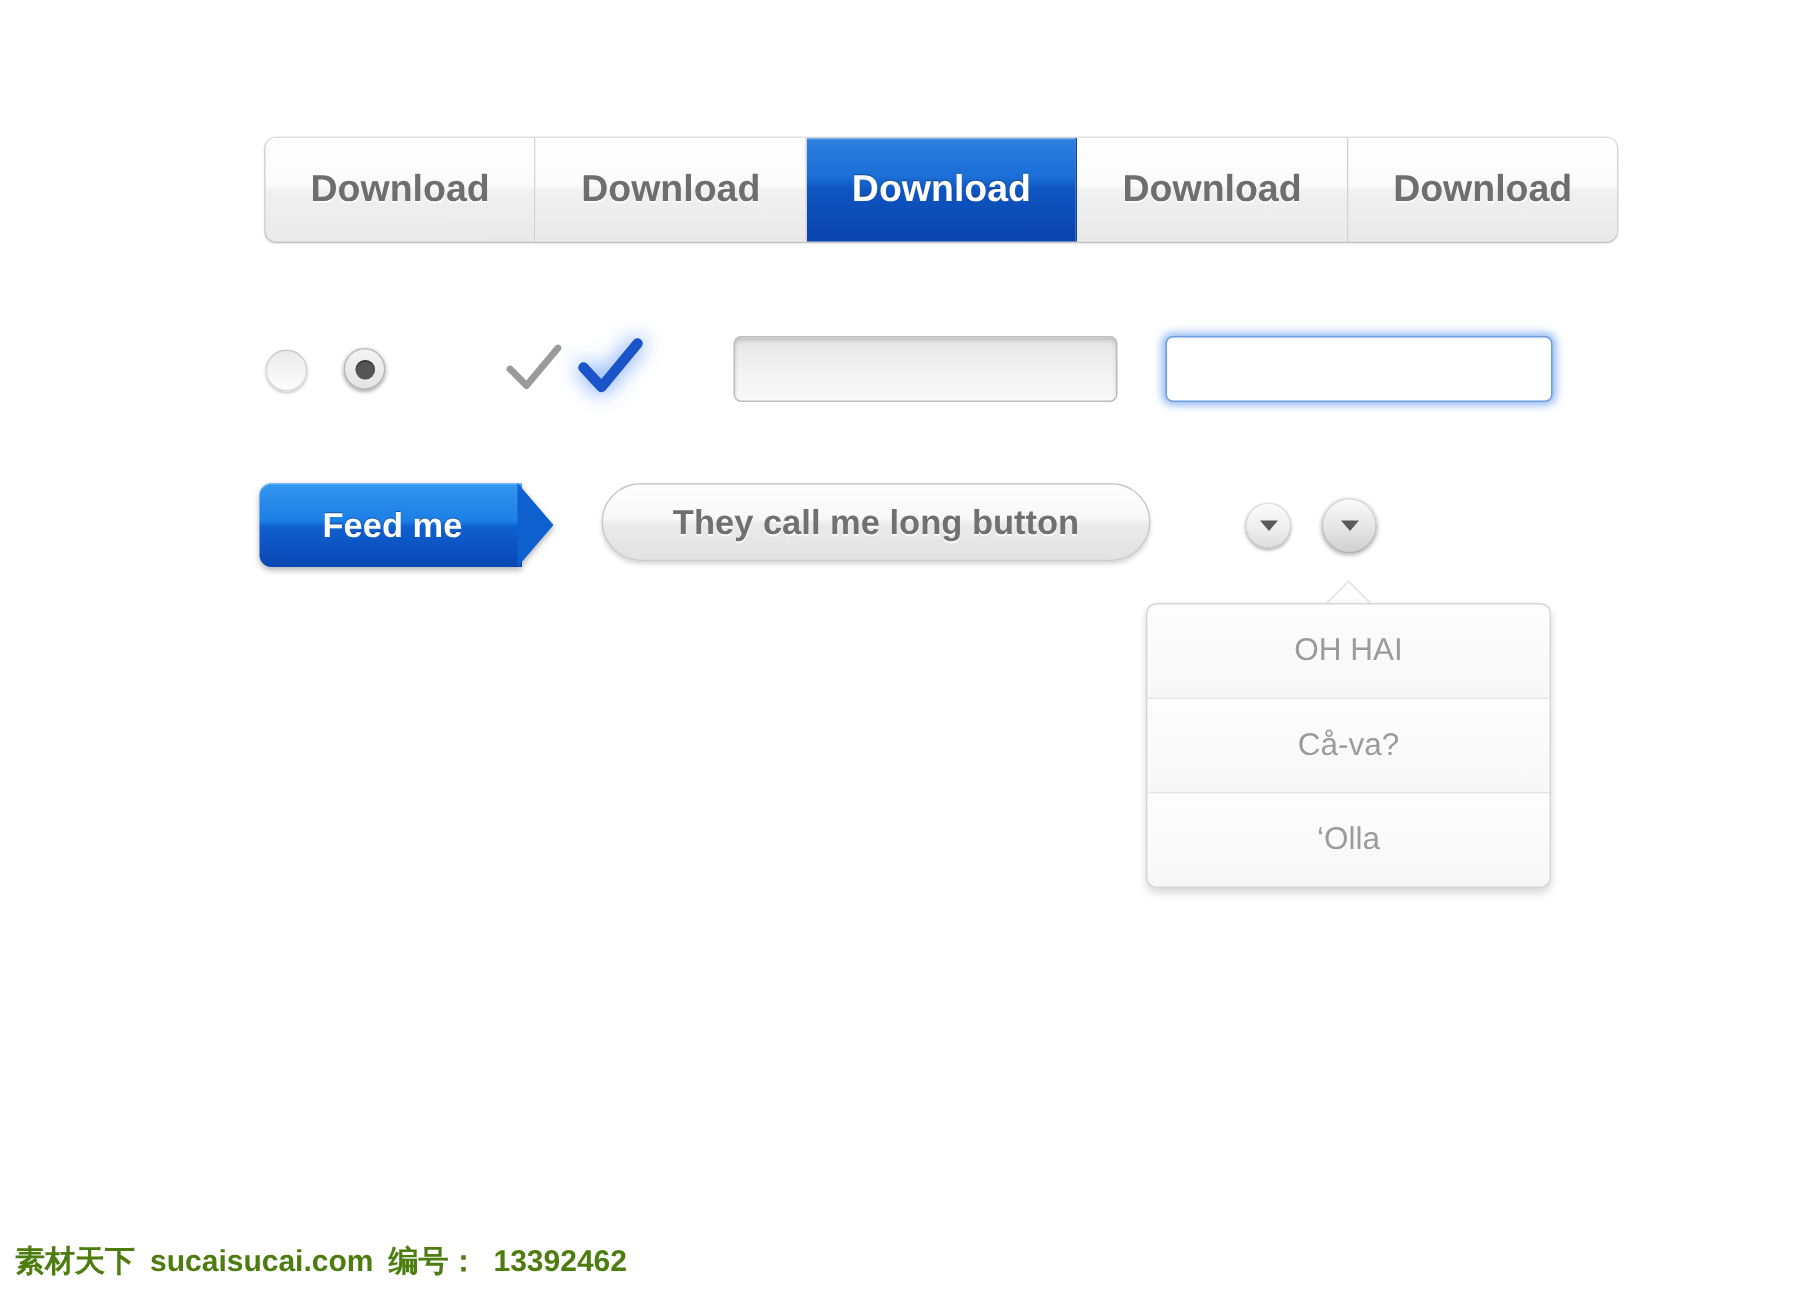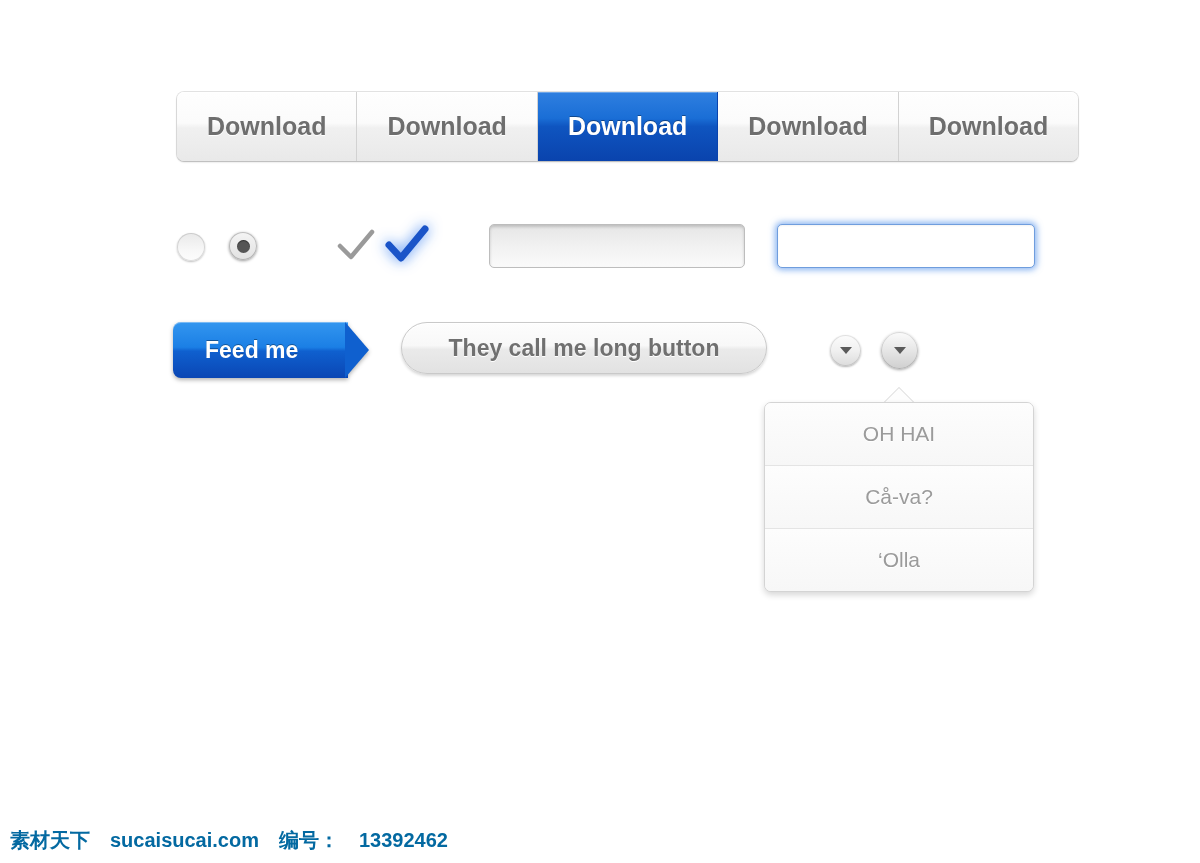--- a/index.html
+++ b/index.html
@@ -133,21 +133,21 @@
     filter: drop-shadow(0 2px 2px rgba(0,0,0,0.30));
     cursor: pointer;
   }
   .feed-btn {
     position: relative;
     width: 175px;
     height: 56px;
     box-sizing: border-box;
     display: flex;
     align-items: center;
-    padding-left: 32px;
+    padding-left: 42px;
     font-size: 23px;
     font-weight: bold;
     color: #ffffff;
     text-shadow: 0 -1px 0 rgba(0,0,0,0.35);
     background: linear-gradient(to bottom, #3396ef 0%, #1b7fe5 45%, #0f60cf 52%, #0a46b4 100%);
     border-radius: 8px 0 0 8px;
     box-shadow: inset 0 1px 0 rgba(255,255,255,0.35);
     user-select: none;
   }
   .feed-arrow {
@@ -250,24 +250,24 @@
     border-bottom: 1px solid #e0890c;
   }
 
   
   .watermark {
     position: absolute;
     left: 10px;
     top: 827px;
     display: flex;
     align-items: baseline;
-    gap: 20px;
+    gap: 10px;
     font-size: 20px;
     font-weight: bold;
-    color: #0369a1;
+    color: #4d7c0f;
     white-space: nowrap;
   }
 </style>
 </head>
 <body>
 
 <div class="btn-group">
   <div class="seg">Download</div>
   <div class="seg">Download</div>
   <div class="seg active">Download</div>

